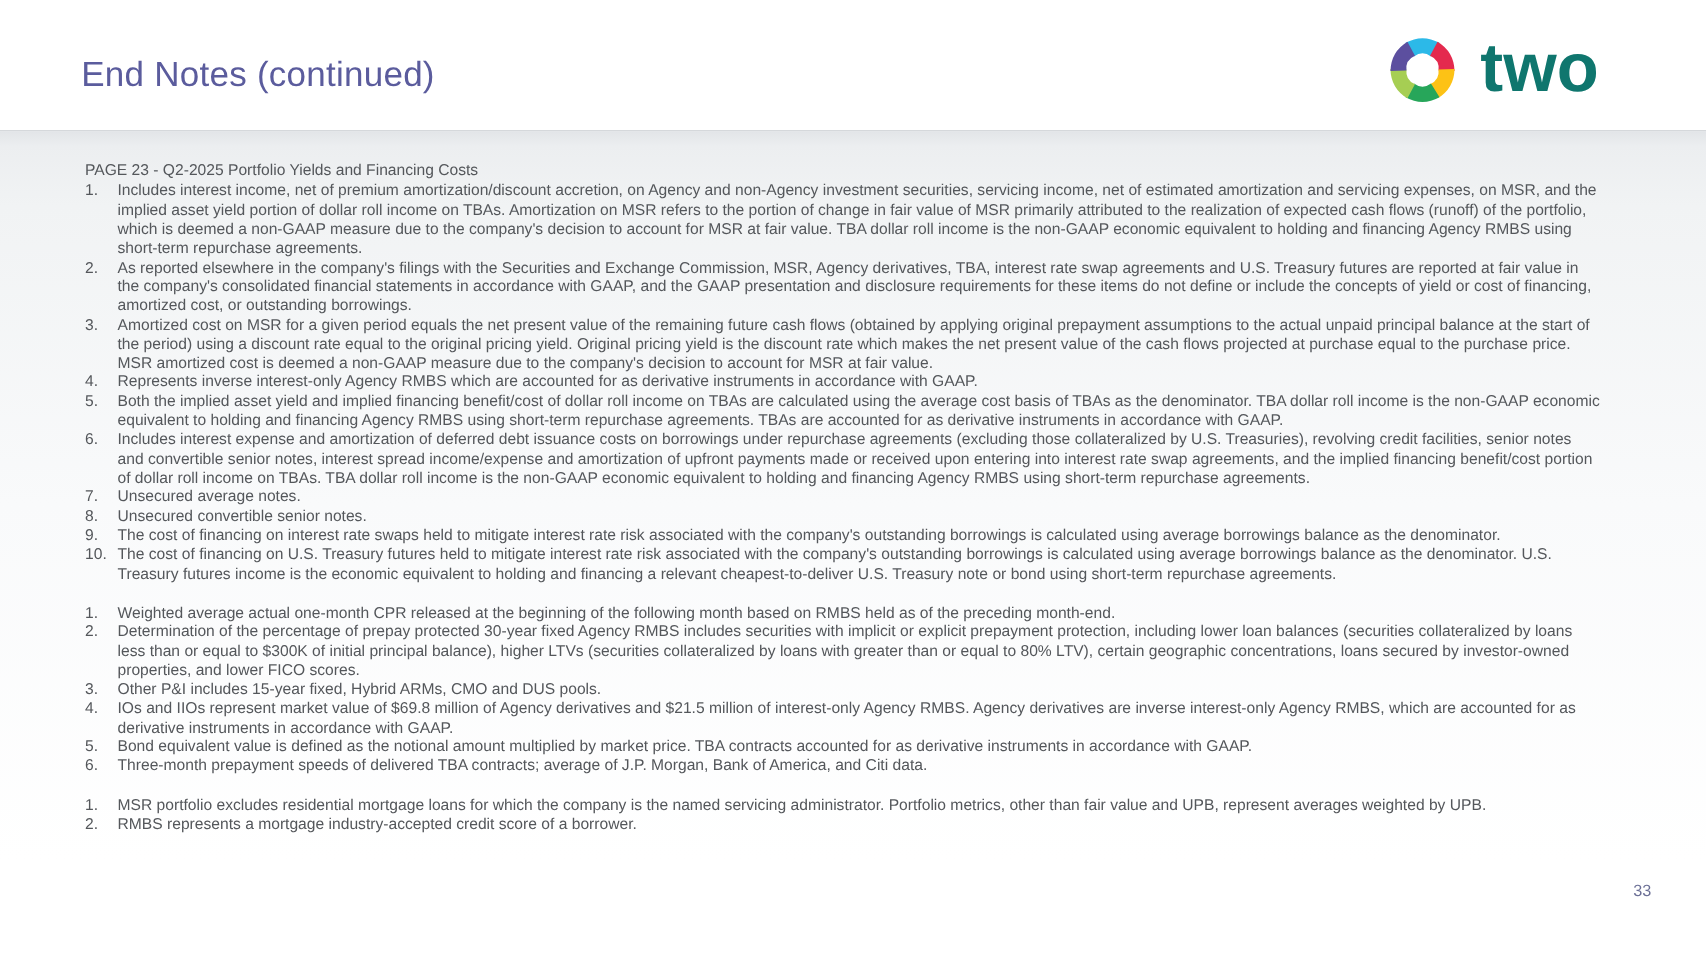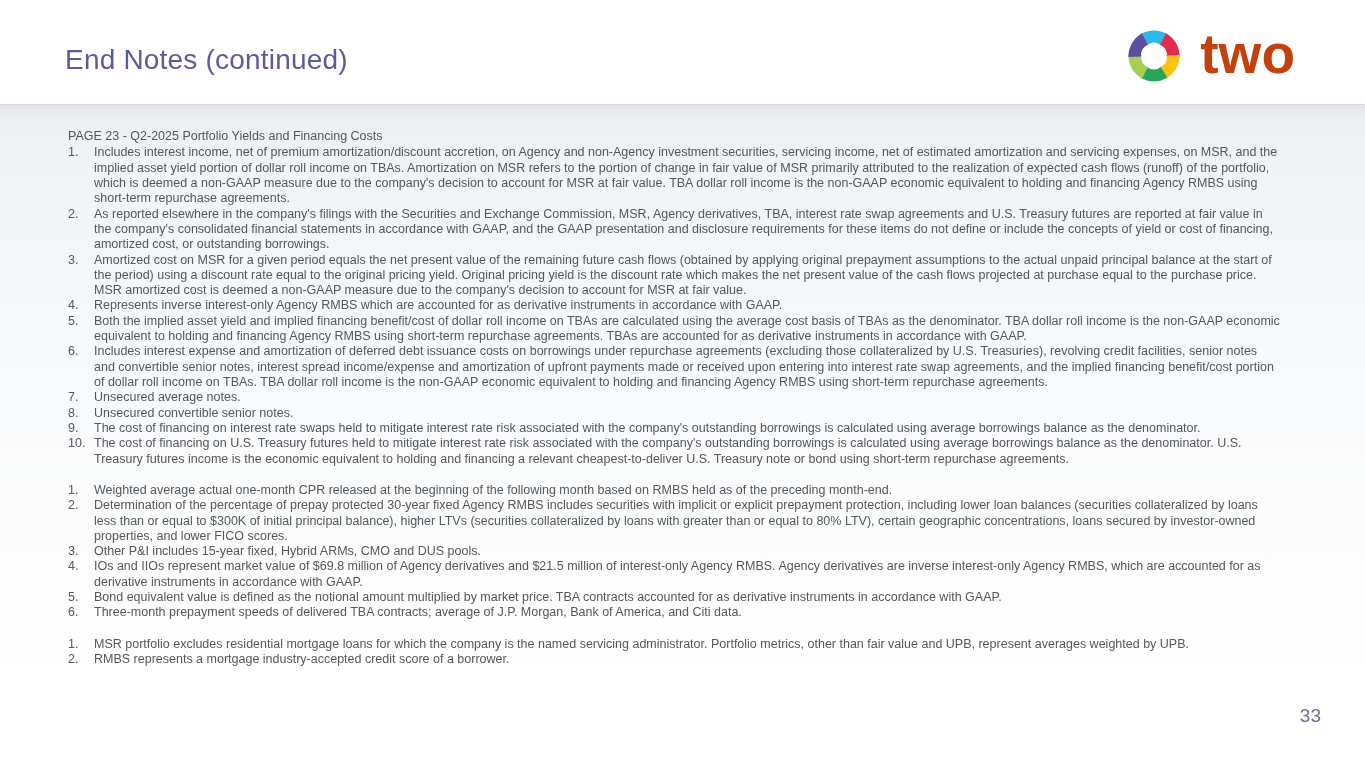--- a/index.html
+++ b/index.html
@@ -7,21 +7,21 @@
     position: relative;
     width: 1365px;
     height: 768px;
     background: #ffffff;
     font-family: "Liberation Sans", sans-serif;
     overflow: hidden;
   }
   
   .header {
     position: absolute;
-    top: 0; left: 0; right: 0;
+    top: 0; left: 0; right: 16px;
     height: 80px;
     background: #ffffff;
   }
   .page-title {
     position: absolute;
     left: 65px;
     top: 44px;
     font-size: 28px;
     font-weight: 400;
     color: #5b5c9d;
@@ -70,21 +70,21 @@
   .note-num {
     flex: 0 0 26px;
     width: 26px;
   }
   .note-text { flex: 1; }
   
   .page-number {
     position: absolute;
     right: 44px;
     top: 705px;
-    font-size: 19px;
+    font-size: 13px;
     color: #6b6f96;
   }
 </style>
 </head>
 <body>
 
 <div class="slide">
 
   <div class="header">
     <div class="page-title" style="color: rgb(91, 92, 157);">End Notes (continued)</div>
@@ -93,21 +93,21 @@
       <span class="logo-icon">
         <svg viewBox="0 0 100 100" aria-hidden="true">
           <path d="M30,18 Q50,7 70,18 L60,34 Q50,26.5 40,34 Z" transform="rotate(0,50,50)" fill="#2cb9e8"></path>
           <path d="M30,18 Q50,7 70,18 L60,34 Q50,26.5 40,34 Z" transform="rotate(60,50,50)" fill="#e42a4e"></path>
           <path d="M30,18 Q50,7 70,18 L60,34 Q50,26.5 40,34 Z" transform="rotate(120,50,50)" fill="#fdc215"></path>
           <path d="M30,18 Q50,7 70,18 L60,34 Q50,26.5 40,34 Z" transform="rotate(180,50,50)" fill="#27a65a"></path>
           <path d="M30,18 Q50,7 70,18 L60,34 Q50,26.5 40,34 Z" transform="rotate(240,50,50)" fill="#a6ce53"></path>
           <path d="M30,18 Q50,7 70,18 L60,34 Q50,26.5 40,34 Z" transform="rotate(300,50,50)" fill="#5c4f9f"></path>
         </svg>
       </span>
-      <span class="logo-text" style="color: #c2410c;">two</span>
+      <span class="logo-text" style="color: #0f766e;">two</span>
     </div>
   </div>
 
   <div class="content-band">
     <div class="notes-wrap">
         <section class="note-section">
           <div class="section-heading">PAGE 23 - Q2-2025 Portfolio Yields and Financing Costs</div>
           <div class="note-item">
             <span class="note-num">1.</span>
             <span class="note-text">Includes interest income, net of premium amortization/discount accretion, on Agency and non-Agency investment securities, servicing income, net of estimated amortization and servicing expenses, on MSR, and the implied asset yield portion of dollar roll income on TBAs. Amortization on MSR refers to the portion of change in fair value of MSR primarily attributed to the realization of expected cash flows (runoff) of the portfolio, which is deemed a non-GAAP measure due to the company's decision to account for MSR at fair value. TBA dollar roll income is the non-GAAP economic equivalent to holding and financing Agency RMBS using short-term repurchase agreements.</span>

